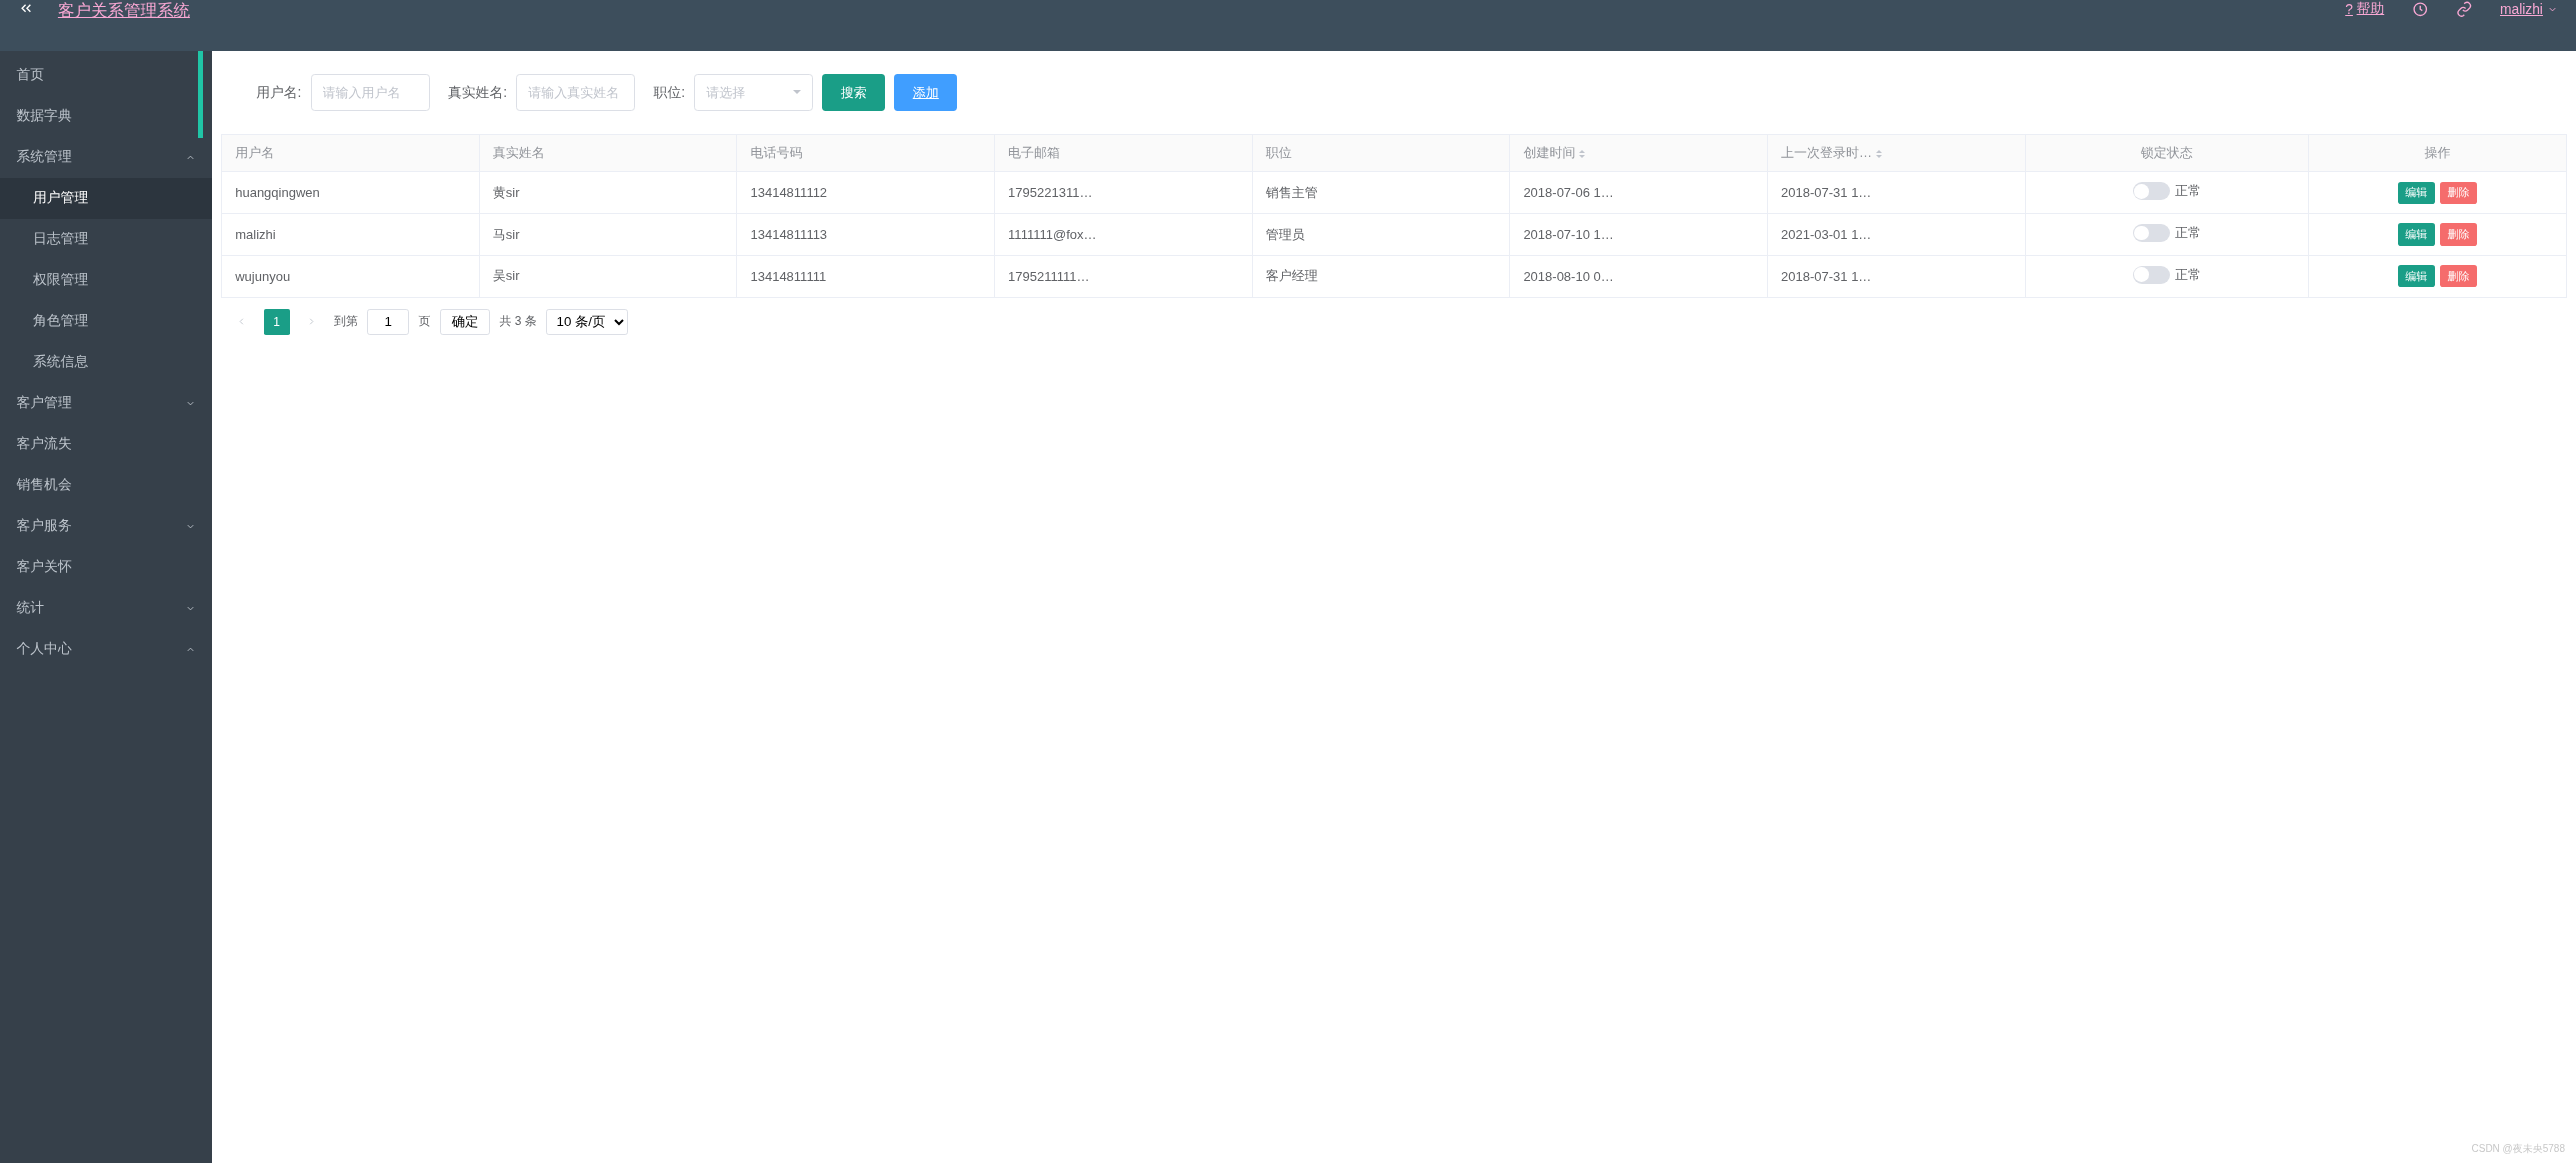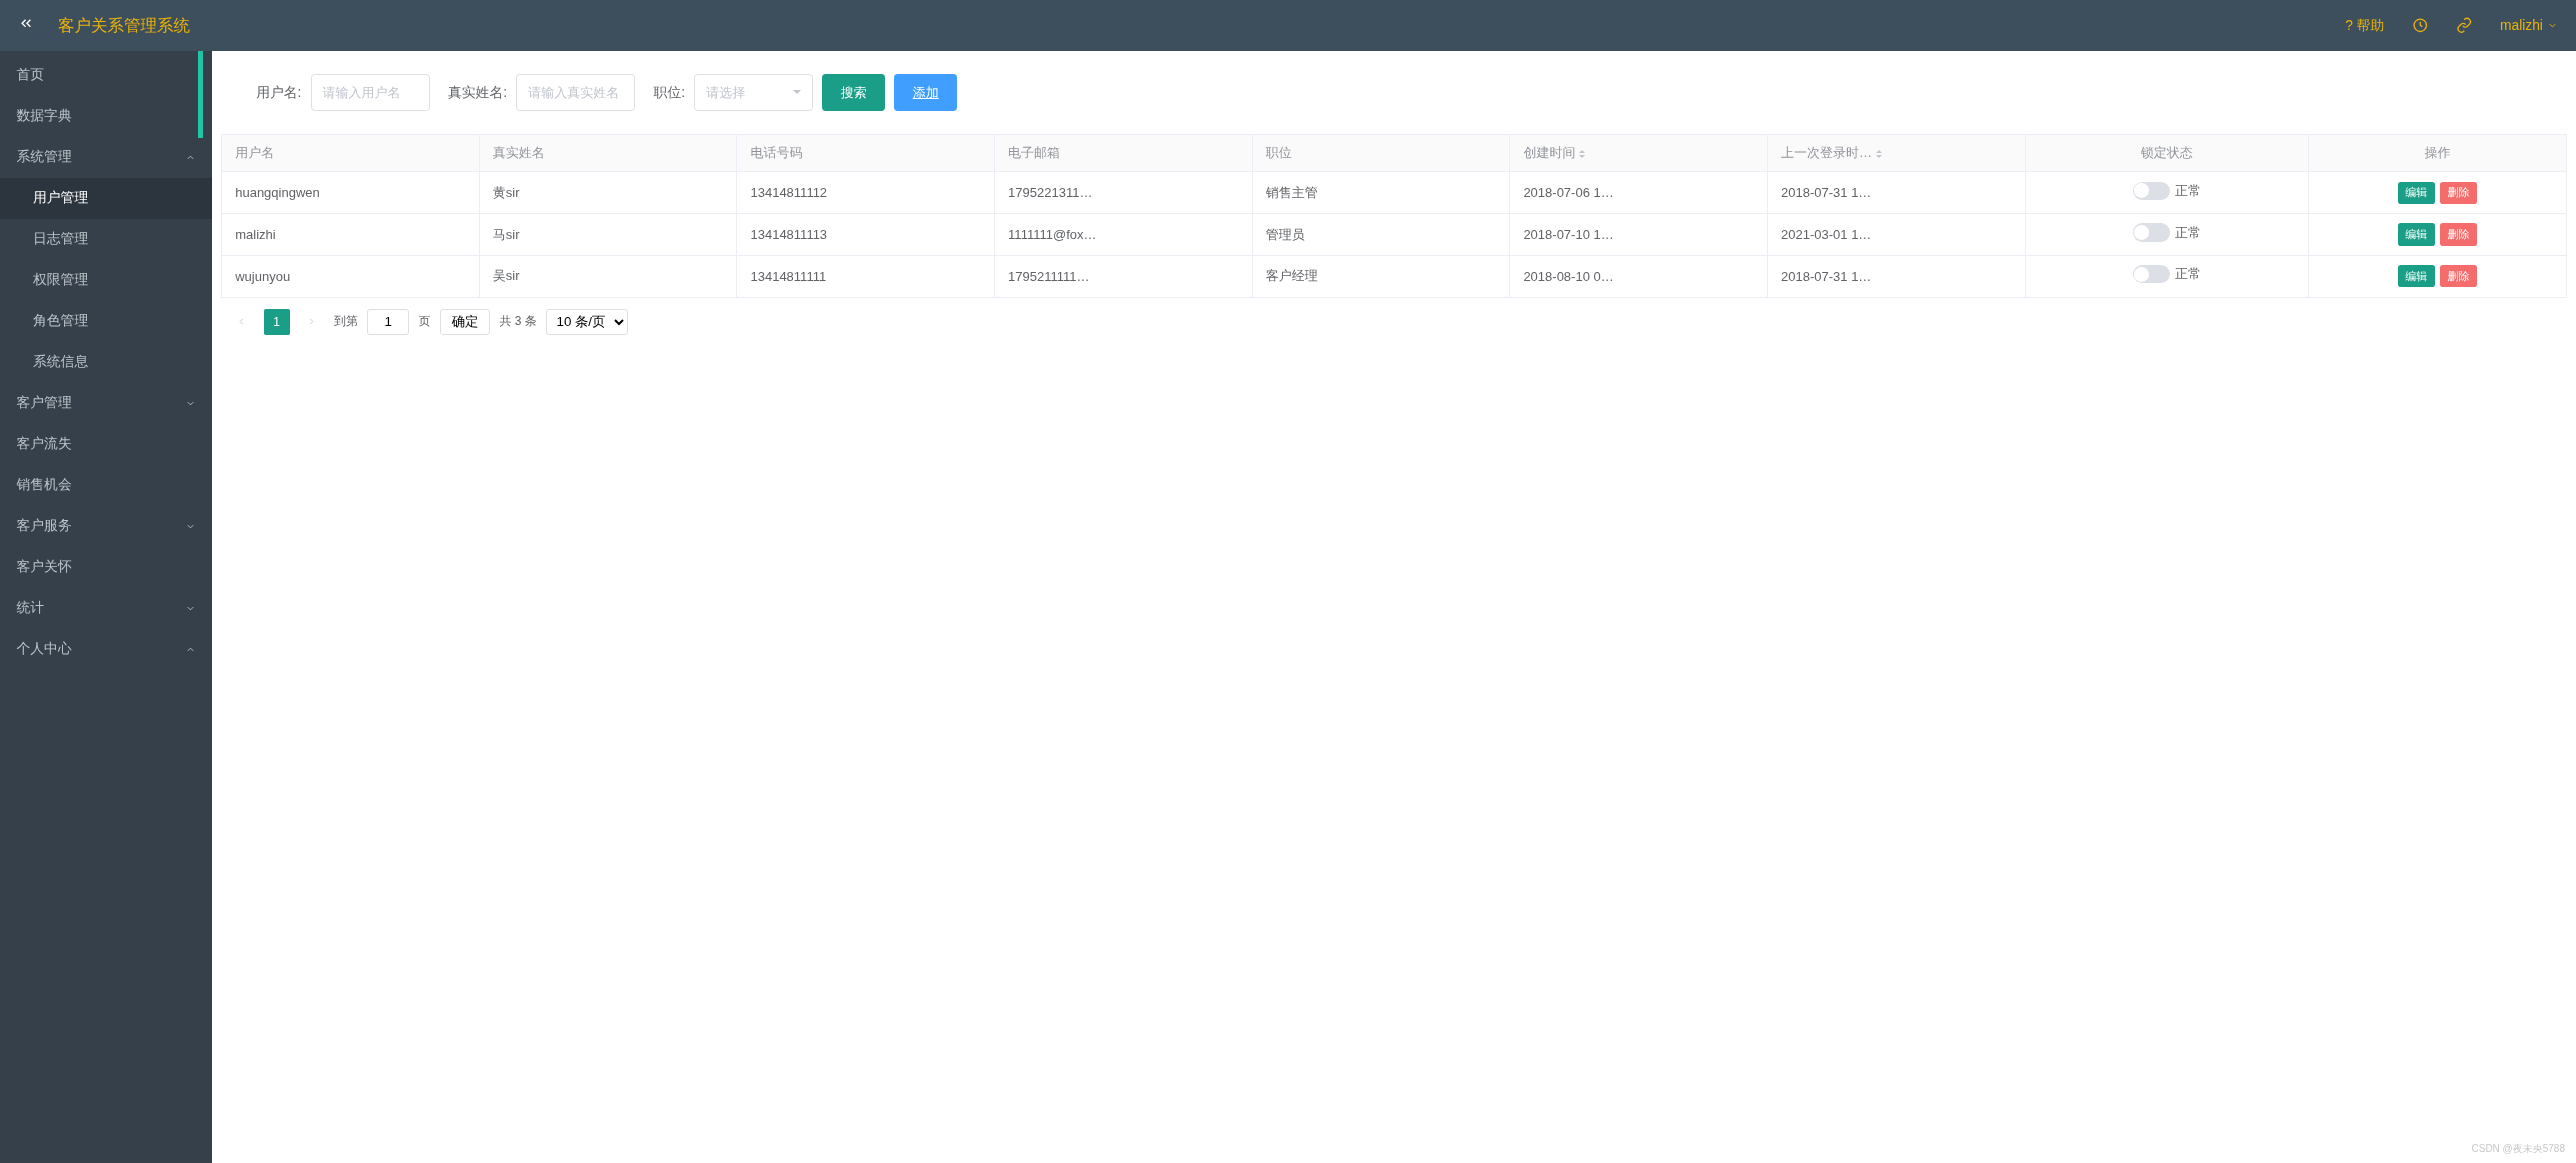--- a/index.html
+++ b/index.html
@@ -1,20 +1,20 @@
 <!DOCTYPE html>
 <html style="font-size:14.7px"><head>
 <meta charset="utf-8">
 <style>
 * { margin: 0; padding: 0; box-sizing: border-box; }
 body { font-family: "Helvetica Neue", Helvetica, "PingFang SC", "Hiragino Sans GB", "Microsoft YaHei", Arial, sans-serif; font-size: 13px; color: #606266; background: #fff; }
 .app { display: flex; flex-direction: column; height: 100vh; min-width: 1286px; }
 
 
-.header { height: 51px; background: #3d4e5c; color: #eab308; display: flex; align-items: center; padding: 0 18.4px; }
+.header { height: 51px; background: #3d4e5c; color: #f9a8d4; display: flex; align-items: flex-start; padding: 0 18.4px; text-decoration: underline; }
 .header .collapse-icon { cursor: pointer; font-size: 16.5px; margin-right: 23px; color: #fff; }
 .header .title { font-size: 16.5px; font-weight: 400; }
 .header .spacer { flex: 1; }
 .header .right { display: flex; align-items: center; gap: 27.6px; }
 .header .right .item { cursor: pointer; display: flex; align-items: center; gap: 3.7px; font-size: 13.8px; }
 .header .right .icon { width: 16.5px; height: 16.5px; display: inline-flex; align-items: center; justify-content: center; }
 
 
 .body { flex: 1; display: flex; overflow: hidden; }
 .sidebar { width: 212px; background: #36404a; color: #bcc3cb; overflow-y: auto; padding-top: 3.7px; position: relative; }
@@ -38,21 +38,21 @@
 .search-bar .select { height: 37px; border: 0.9px solid #dcdfe6; border-radius: 3.7px; padding: 0 27.6px 0 11px; width: 119px; color: #c0c4cc; position: relative; display: flex; align-items: center; cursor: pointer; }
 .search-bar .select::after { content: ""; position: absolute; right: 11px; top: 50%; margin-top: -2.8px; border: 4.6px solid transparent; border-top-color: #c0c4cc; }
 .btn { height: 37px; padding: 0 18.4px; border: none; border-radius: 3.7px; font-size: 13px; cursor: pointer; color: #fff; }
 .btn.search { background: #1a9e87; }
 .btn.add { background: #409eff; text-decoration: underline; }
 
 
 .table { width: calc(100% - 18.4px); margin: 0 9.2px; border-collapse: collapse; }
 .table th, .table td { border: 0.9px solid #ebeef5; padding: 9.2px 13px; text-align: left; font-size: 13px; color: #606266; white-space: nowrap; overflow: hidden; text-overflow: ellipsis; }
 .table th { background: #fafafa; font-weight: 500; color: #909399; position: relative; }
-.table th.center, .table td.center { text-align: center; font-family: Liberation Serif, serif; }
+.table th.center, .table td.center { text-align: center; }
 .table td { color: #606266; }
 .sort-caret { display: inline-flex; flex-direction: column; margin-left: 3.7px; vertical-align: middle; gap: 1.8px; }
 .sort-caret i { width: 0; height: 0; border: 3.7px solid transparent; }
 .sort-caret .up { border-bottom-color: #c0c4cc; }
 .sort-caret .down { border-top-color: #c0c4cc; }
 .switch { display: inline-flex; align-items: center; gap: 5.5px; }
 .switch .track { width: 37px; height: 18.4px; border-radius: 9.2px; background: #dcdfe6; position: relative; cursor: pointer; }
 .switch .track::after { content: ""; position: absolute; left: 1.8px; top: 1.8px; width: 14.7px; height: 14.7px; border-radius: 50%; background: #fff; }
 .switch .lbl { font-size: 13px; color: #606266; }
 .mini-btn { display: inline-block; padding: 3.7px 7.3px; border-radius: 2.8px; font-size: 11px; color: #fff; cursor: pointer; margin: 0 2.8px; }

